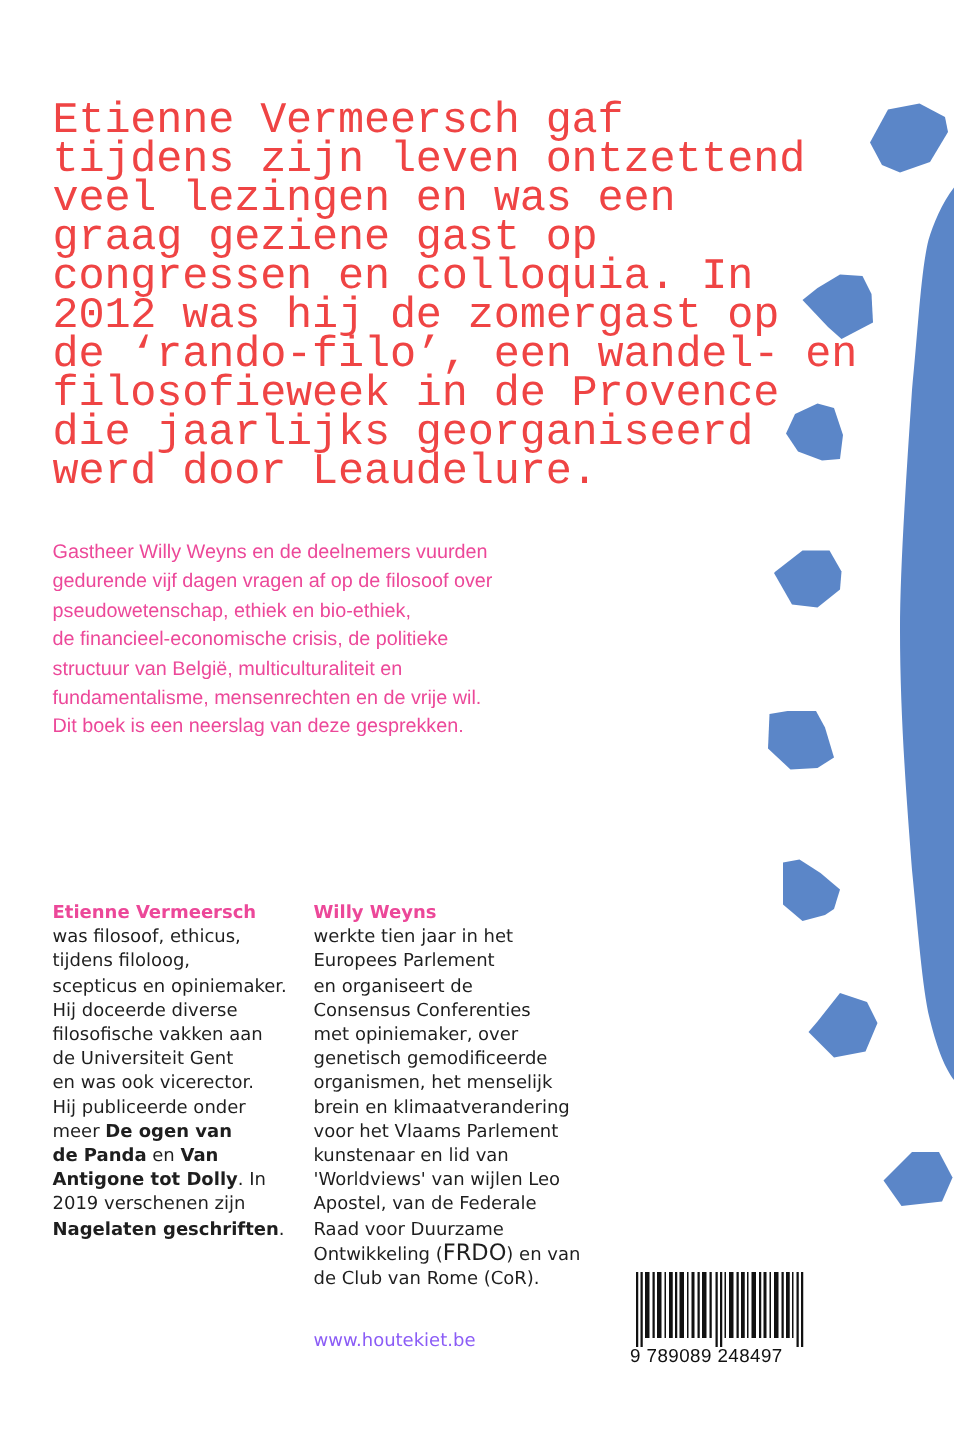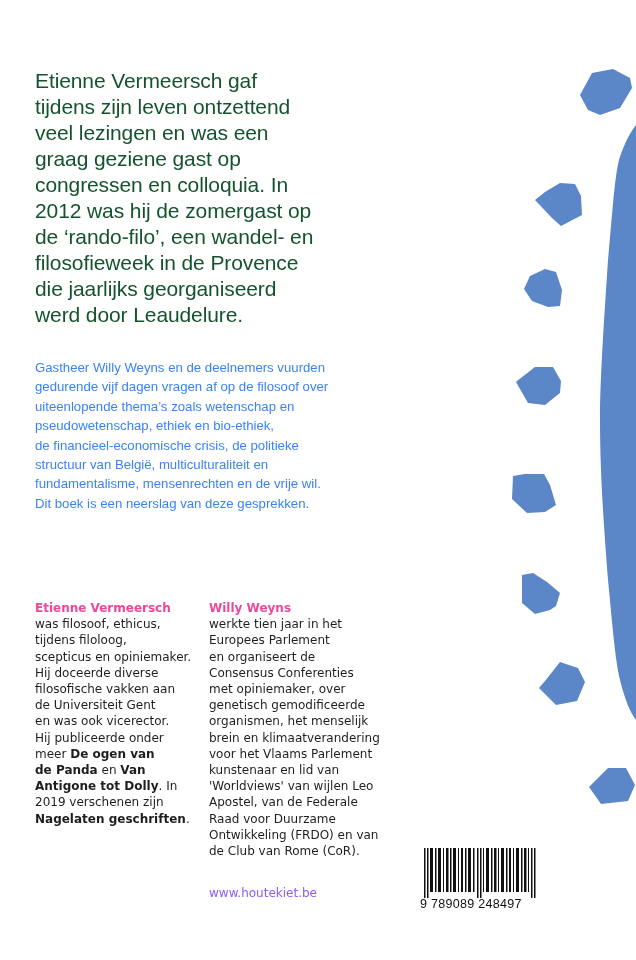--- a/index.html
+++ b/index.html
@@ -3,37 +3,37 @@
   <meta charset="utf-8">
   <style>
     html, body { margin: 0; padding: 0; }
     body {
       width: 636px; height: 960px; background: #ffffff; position: relative; overflow: hidden;
       font-family: "DejaVu Sans", "Liberation Sans", sans-serif; color: #1a1a1a;
     }
     .deco { position: absolute; left: 0; top: 0; width: 636px; height: 960px; pointer-events: none; }
     .intro {
       position: absolute; left: 35px; top: 68px; width: 400px;
-      font-family: Liberation Sans, sans-serif;
-      font-size: 21px; line-height: 26px; color: #14532d; letter-spacing: -0.1px;
+      font-family: Liberation Mono, monospace;
+      font-size: 29px; line-height: 26px; color: #ef4444; letter-spacing: -0.1px;
     }
     .intro span { display: block; white-space: nowrap; }
     .summary {
       position: absolute; left: 35px; top: 358px; width: 380px;
       font-family: "Liberation Sans", sans-serif;
-      font-size: 13.2px; line-height: 19.4px; color: #3b82f6;
+      font-size: 13.2px; line-height: 19.4px; color: #ec4899;
     }
     .summary span { display: block; white-space: nowrap; }
     .bio { position: absolute; top: 600px; font-family: "DejaVu Sans", sans-serif; font-size: 12px; line-height: 16.2px; color: #1e1e1e; }
     .bio span.line { display: block; white-space: nowrap; }
     .bio-left { left: 35px; width: 165px; }
     .bio-right { left: 209px; width: 190px; }
     .bio .name { display: block; color: #ec4899; font-weight: bold; white-space: nowrap; }
     .bio b { font-weight: bold; }
-    .sc { font-size: 12px; }
+    .sc { font-size: 15px; }
     .website { position: absolute; left: 209px; top: 886px; font-family: "DejaVu Sans", sans-serif; font-size: 12px; color: #8b5cf6; }
     .barcode { position: absolute; left: 420px; top: 848px; width: 125px; height: 64px; }
     .barcode svg { display: block; }
     .isbn { position: absolute; left: 420px; top: 897px; font-family: "Liberation Sans", sans-serif; font-size: 12.5px; letter-spacing: 0.3px; color: #111; background: transparent; }
   </style>
 </head>
 <body>
 
 <svg class="deco" viewBox="0 0 636 960" xmlns="http://www.w3.org/2000/svg">
   <g fill="#5b86c8">
@@ -60,21 +60,20 @@
   <span>2012 was hij de zomergast op</span>
   <span>de ‘rando-filo’, een wandel- en</span>
   <span>filosofieweek in de Provence</span>
   <span>die jaarlijks georganiseerd</span>
   <span>werd door Leaudelure.</span>
 </div>
 
 <div class="summary">
   <span>Gastheer Willy Weyns en de deelnemers vuurden</span>
   <span>gedurende vijf dagen vragen af op de filosoof over</span>
-  <span>uiteenlopende thema’s zoals wetenschap en</span>
   <span>pseudowetenschap, ethiek en bio-ethiek,</span>
   <span>de financieel-economische crisis, de politieke</span>
   <span>structuur van België, multiculturaliteit en</span>
   <span>fundamentalisme, mensenrechten en de vrije wil.</span>
   <span>Dit boek is een neerslag van deze gesprekken.</span>
 </div>
 
 <div class="bio bio-left">
   <span class="name">Etienne Vermeersch</span>
   <span class="line">was filosoof, ethicus,</span>

